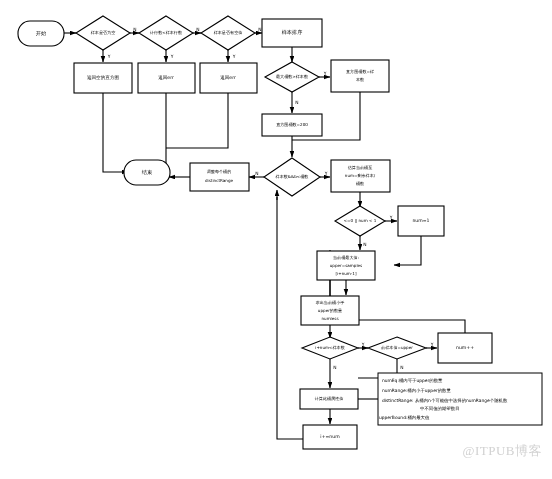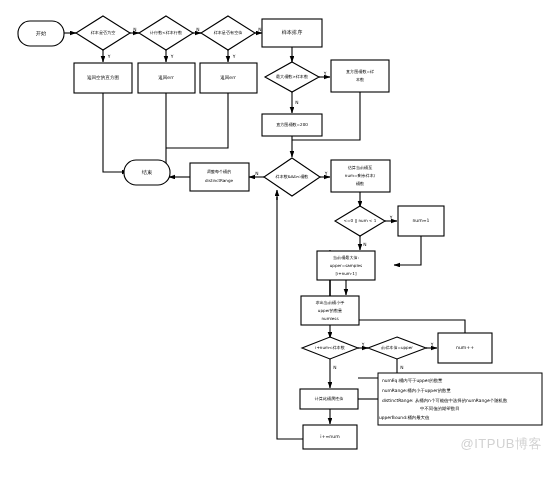--- a/index.html
+++ b/index.html
@@ -62,22 +62,22 @@
   .branchlabel {
     font-family: "DejaVu Sans", "Liberation Sans", sans-serif;
     font-size: 4.4px;
     fill: #000000;
     text-anchor: middle;
     dominant-baseline: middle;
   }
   .watermark {
     position: absolute;
     right: 10px;
-    bottom: 26px;
-    font-family: Liberation Sans, sans-serif;
+    bottom: 19px;
+    font-family: Liberation Serif, serif;
     font-size: 13px;
     color: #d2d2d2;
     letter-spacing: 0.5px;
     user-select: none;
   }
 </style>
 </head>
 <body>
 
 <div id="canvas">

